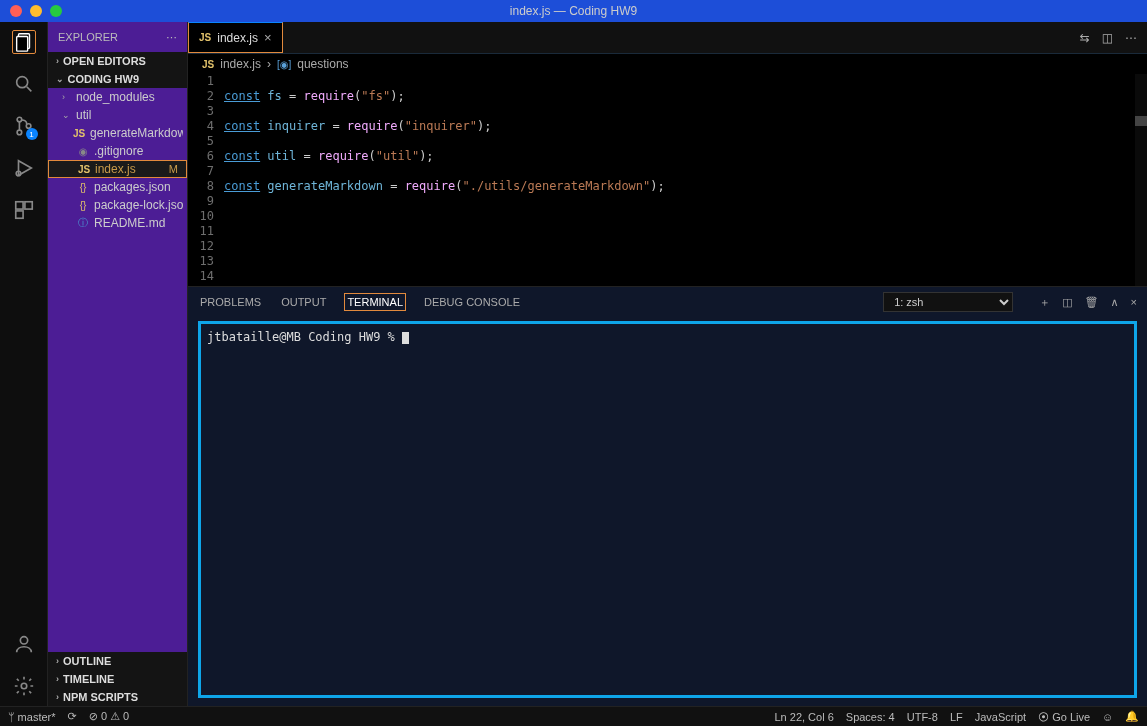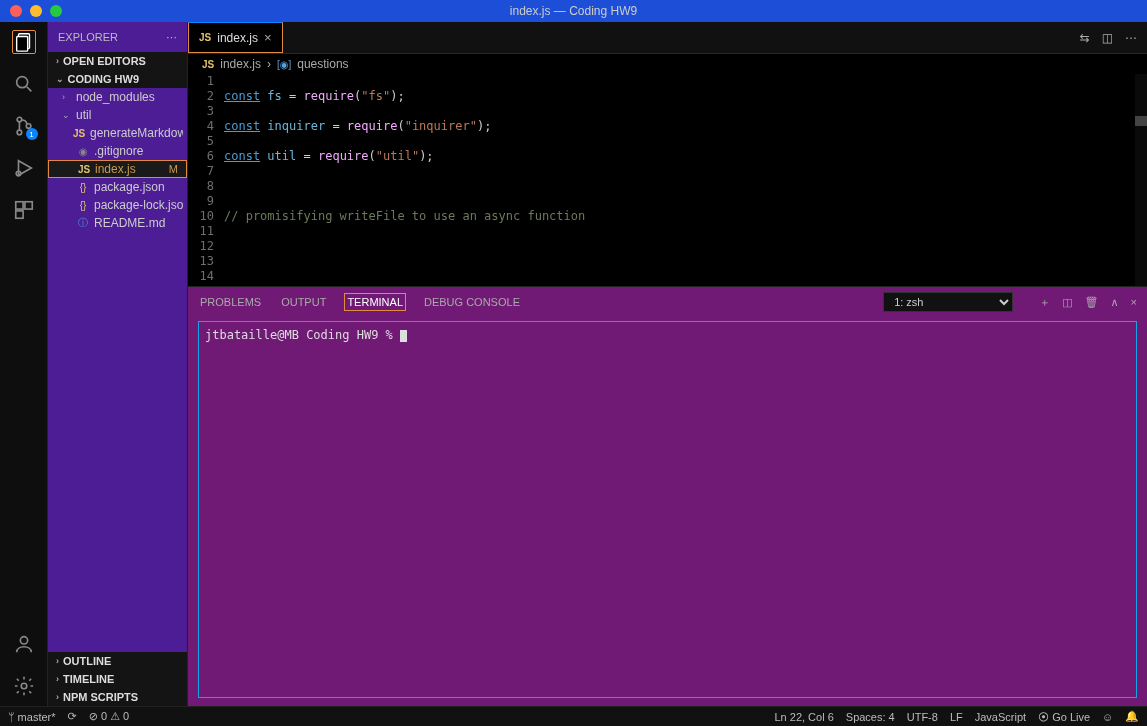--- a/index.html
+++ b/index.html
@@ -96,38 +96,38 @@
 .codebody div { height: 15px; }
 .c-cm { color: #6a7a5a; }
 .c-kw { color: #4a9cd6; text-decoration: underline; }
 .c-var { color: #6fb5d8; }
 .c-fn { color: #f0abfc; }
 .c-str { color: #bb7a55; }
 .minimap { position: absolute; right: 0; top: 0; width: 12px; height: 100%; background: #0a0a0a; }
 .minimap .scr { position: absolute; right: 0; top: 42px; width: 12px; height: 10px; background: #444; }
 
 .panel {
-  height: 420px; background: #701a75; display: flex; flex-direction: column;
+  height: 420px; background: #0f172a; display: flex; flex-direction: column;
   border-top: 1px solid #222;
 }
 .panel-tabs {
   height: 30px; display: flex; align-items: center; gap: 16px;
   padding: 0 10px; font-size: 11px; color: #aaa;
 }
 .panel-tabs .pt { cursor: pointer; padding: 2px 2px; }
 .panel-tabs .pt.active { color: #fff; border: 1px solid #e28a3d; }
 .panel-tabs .pspacer { flex: 1; }
 .panel-select {
   background: #111; border: 1px solid #333; color: #ccc;
   font-size: 11px; padding: 2px 6px; width: 130px;
 }
 .panel-actions { display: flex; gap: 12px; align-items: center; padding-left: 10px; color: #aaa; }
 .panel-actions span { cursor: pointer; }
 .terminal {
-  flex: 1; margin: 4px 10px 8px 10px; border: 1px solid #0ea5e9;
+  flex: 1; margin: 4px 10px 8px 10px; border: 3px solid #0ea5e9;
   font-family: Menlo, Consolas, monospace; font-size: 12px;
   padding: 6px; color: #ddd;
 }
 .cursor { display: inline-block; width: 7px; height: 12px; background: #ddd; vertical-align: middle; }
 
 .statusbar {
   height: 20px; background: #111; display: flex; align-items: center;
   font-size: 11px; color: #bbb; padding: 0 8px; gap: 12px;
   border-top: 1px solid #222;
 }
@@ -234,21 +234,21 @@
       </div>
       <div class="tree-row active" style="color:#c99b4a">
         <span class="fch"></span>
         <span class="fic js">JS</span>
         <span class="flabel">index.js</span>
         <span class="badge">M</span>
       </div>
       <div class="tree-row">
         <span class="fch"></span>
         <span class="fic json">{}</span>
-        <span class="flabel">package.json</span>
+        <span class="flabel">packages.json</span>
       </div>
       <div class="tree-row">
         <span class="fch"></span>
         <span class="fic json">{}</span>
         <span class="flabel">package-lock.json</span>
       </div>
       <div class="tree-row">
         <span class="fch"></span>
         <span class="fic md">ⓘ</span>
         <span class="flabel">README.md</span>
@@ -303,22 +303,22 @@
           <div>10</div>
           <div>11</div>
           <div>12</div>
           <div>13</div>
           <div>14</div>
         </div>
       <div class="codebody">
 <div><span class="c-kw">const</span> <span class="c-var">fs</span><span> = </span><span class="c-fn">require</span><span>(</span><span class="c-str">"fs"</span><span>);</span></div>
 <div><span class="c-kw">const</span> <span class="c-var">inquirer</span><span> = </span><span class="c-fn">require</span><span>(</span><span class="c-str">"inquirer"</span><span>);</span></div>
 <div><span class="c-kw">const</span> <span class="c-var">util</span><span> = </span><span class="c-fn">require</span><span>(</span><span class="c-str">"util"</span><span>);</span></div>
+<div><span class="c-kw">const</span> <span class="c-var">generateMarkdown</span><span> = </span><span class="c-fn">require</span><span>(</span><span class="c-str">"./utils/generateMarkdown"</span><span>);</span></div>
 <div></div>
-<div><span class="c-cm">// promisifying writeFile to use an async function</span></div>
 
 
 
 
 
 
 
       </div>
       <div class="minimap">
           <div class="scr"></div>

